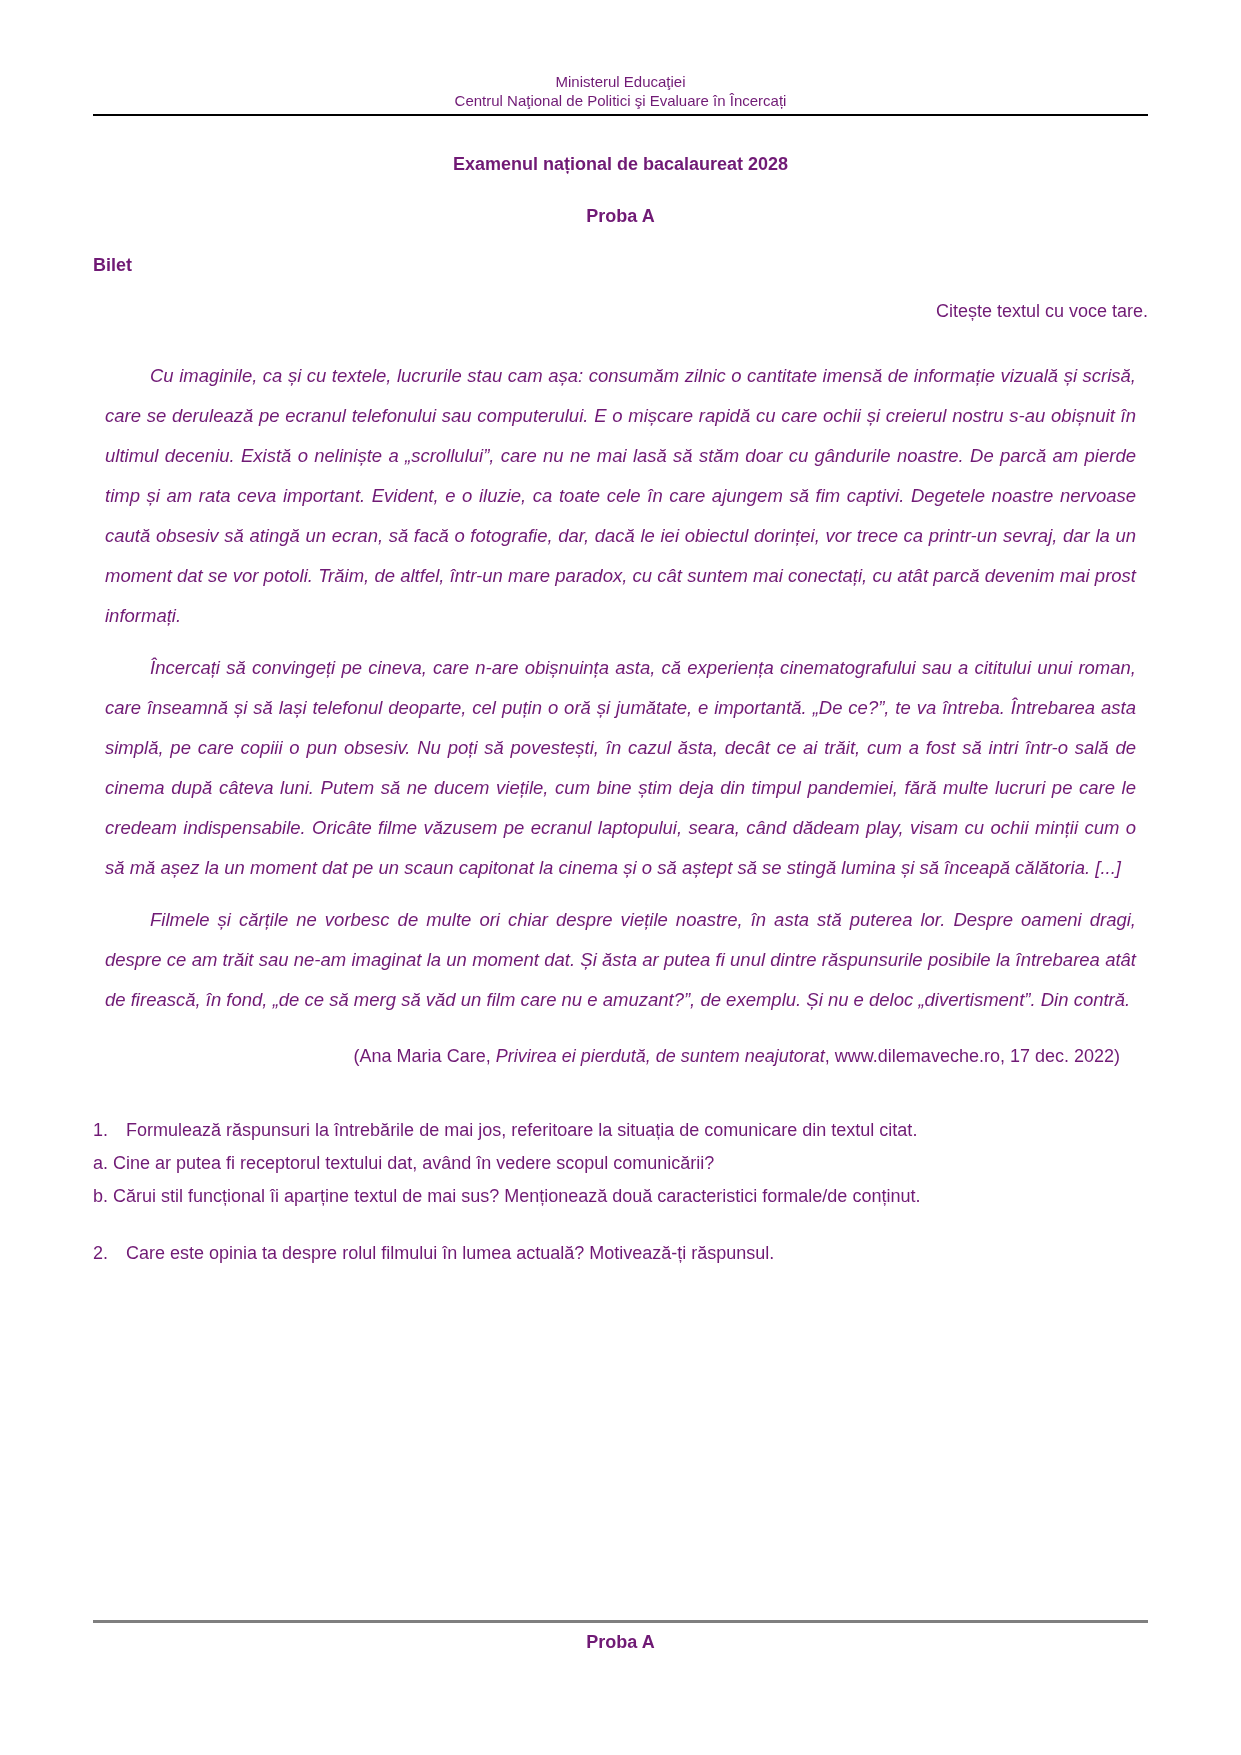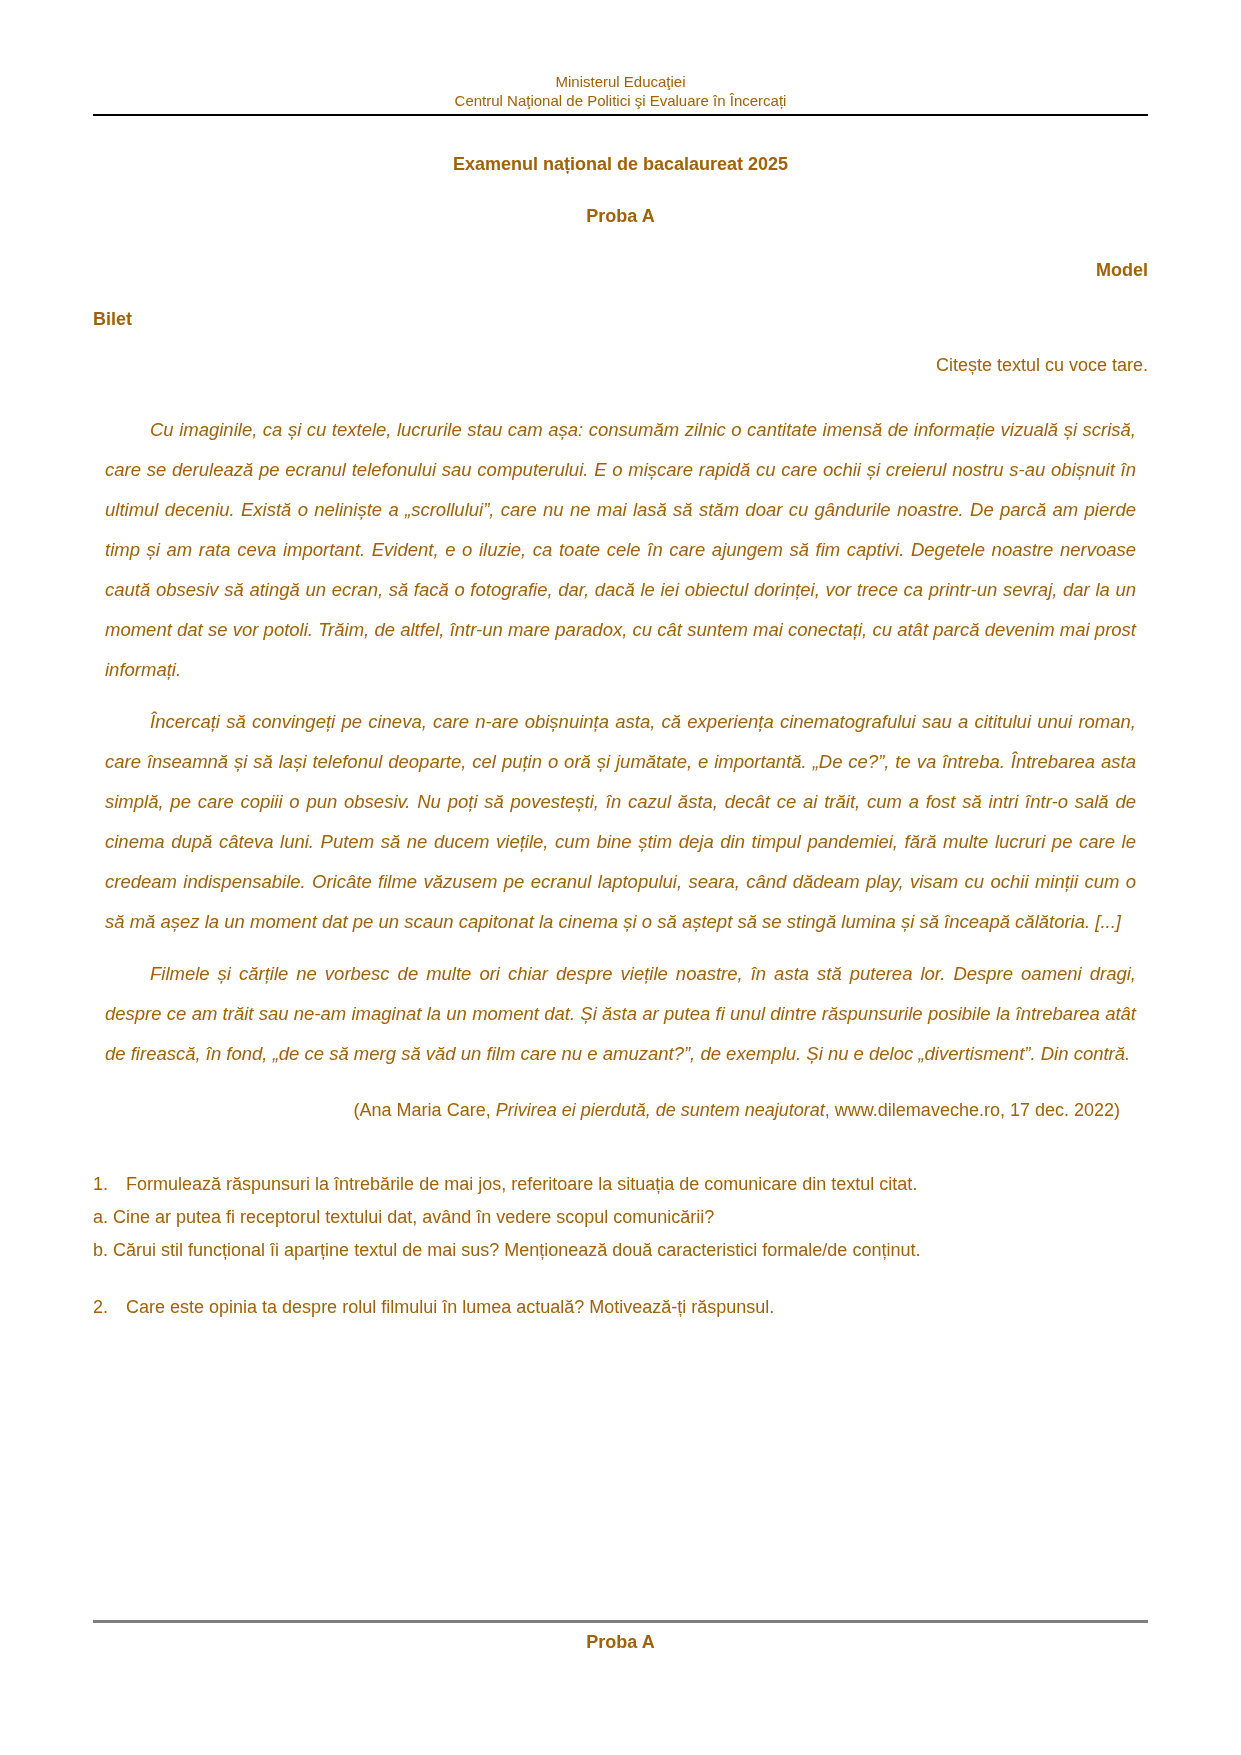--- a/index.html
+++ b/index.html
@@ -2,21 +2,21 @@
 <html><head>
 <meta charset="utf-8">
 <style>
   html, body { margin: 0; padding: 0; background: #ffffff; }
   .page {
     position: relative;
     width: 1241px;
     height: 1755px;
     margin: 0 auto;
     background: #ffffff;
-    color: #a16207;
+    color: #701a75;
     font-family: "Liberation Sans", sans-serif;
     box-sizing: border-box;
     padding: 0 93px;
     overflow: hidden;
   }
   .header {
     padding-top: 72px;
     padding-bottom: 4px;
     text-align: center;
     font-size: 15px;
@@ -97,25 +97,24 @@
 </head>
 <body>
 
 <div class="page">
 
   <div class="header">
     <div>Ministerul Educaţiei</div>
     <div>Centrul Naţional de Politici şi Evaluare în Încercați</div>
   </div>
 
-  <div class="exam-title">Examenul național de bacalaureat 2025</div>
+  <div class="exam-title">Examenul național de bacalaureat 2028</div>
 
   <div class="proba-title">Proba A</div>
 
-  <div class="model-label">Model</div>
 
   <div class="bilet-heading">Bilet</div>
 
   <p class="instruction">Citește textul cu voce tare.</p>
 
   <div class="textblock">
     <p>Cu imaginile, ca și cu textele, lucrurile stau cam așa: consumăm zilnic o cantitate imensă de informație vizuală și scrisă, care se derulează pe ecranul telefonului sau computerului. E o mișcare rapidă cu care ochii și creierul nostru s-au obișnuit în ultimul deceniu. Există o neliniște a „scrollului”, care nu ne mai lasă să stăm doar cu gândurile noastre. De parcă am pierde timp și am rata ceva important. Evident, e o iluzie, ca toate cele în care ajungem să fim captivi. Degetele noastre nervoase caută obsesiv să atingă un ecran, să facă o fotografie, dar, dacă le iei obiectul dorinței, vor trece ca printr-un sevraj, dar la un moment dat se vor potoli. Trăim, de altfel, într-un mare paradox, cu cât suntem mai conectați, cu atât parcă devenim mai prost informați.</p>
     <p>Încercați să convingeți pe cineva, care n-are obișnuința asta, că experiența cinematografului sau a cititului unui roman, care înseamnă și să lași telefonul deoparte, cel puțin o oră și jumătate, e importantă. „De ce?”, te va întreba. Întrebarea asta simplă, pe care copiii o pun obsesiv. Nu poți să povestești, în cazul ăsta, decât ce ai trăit, cum a fost să intri într-o sală de cinema după câteva luni. Putem să ne ducem viețile, cum bine știm deja din timpul pandemiei, fără multe lucruri pe care le credeam indispensabile. Oricâte filme văzusem pe ecranul laptopului, seara, când dădeam play, visam cu ochii minții cum o să mă așez la un moment dat pe un scaun capitonat la cinema și o să aștept să se stingă lumina și să înceapă călătoria. [...]</p>
     <p>Filmele și cărțile ne vorbesc de multe ori chiar despre viețile noastre, în asta stă puterea lor. Despre oameni dragi, despre ce am trăit sau ne-am imaginat la un moment dat. Și ăsta ar putea fi unul dintre răspunsurile posibile la întrebarea atât de firească, în fond, „de ce să merg să văd un film care nu e amuzant?”, de exemplu. Și nu e deloc „divertisment”. Din contră.</p>
   </div>

